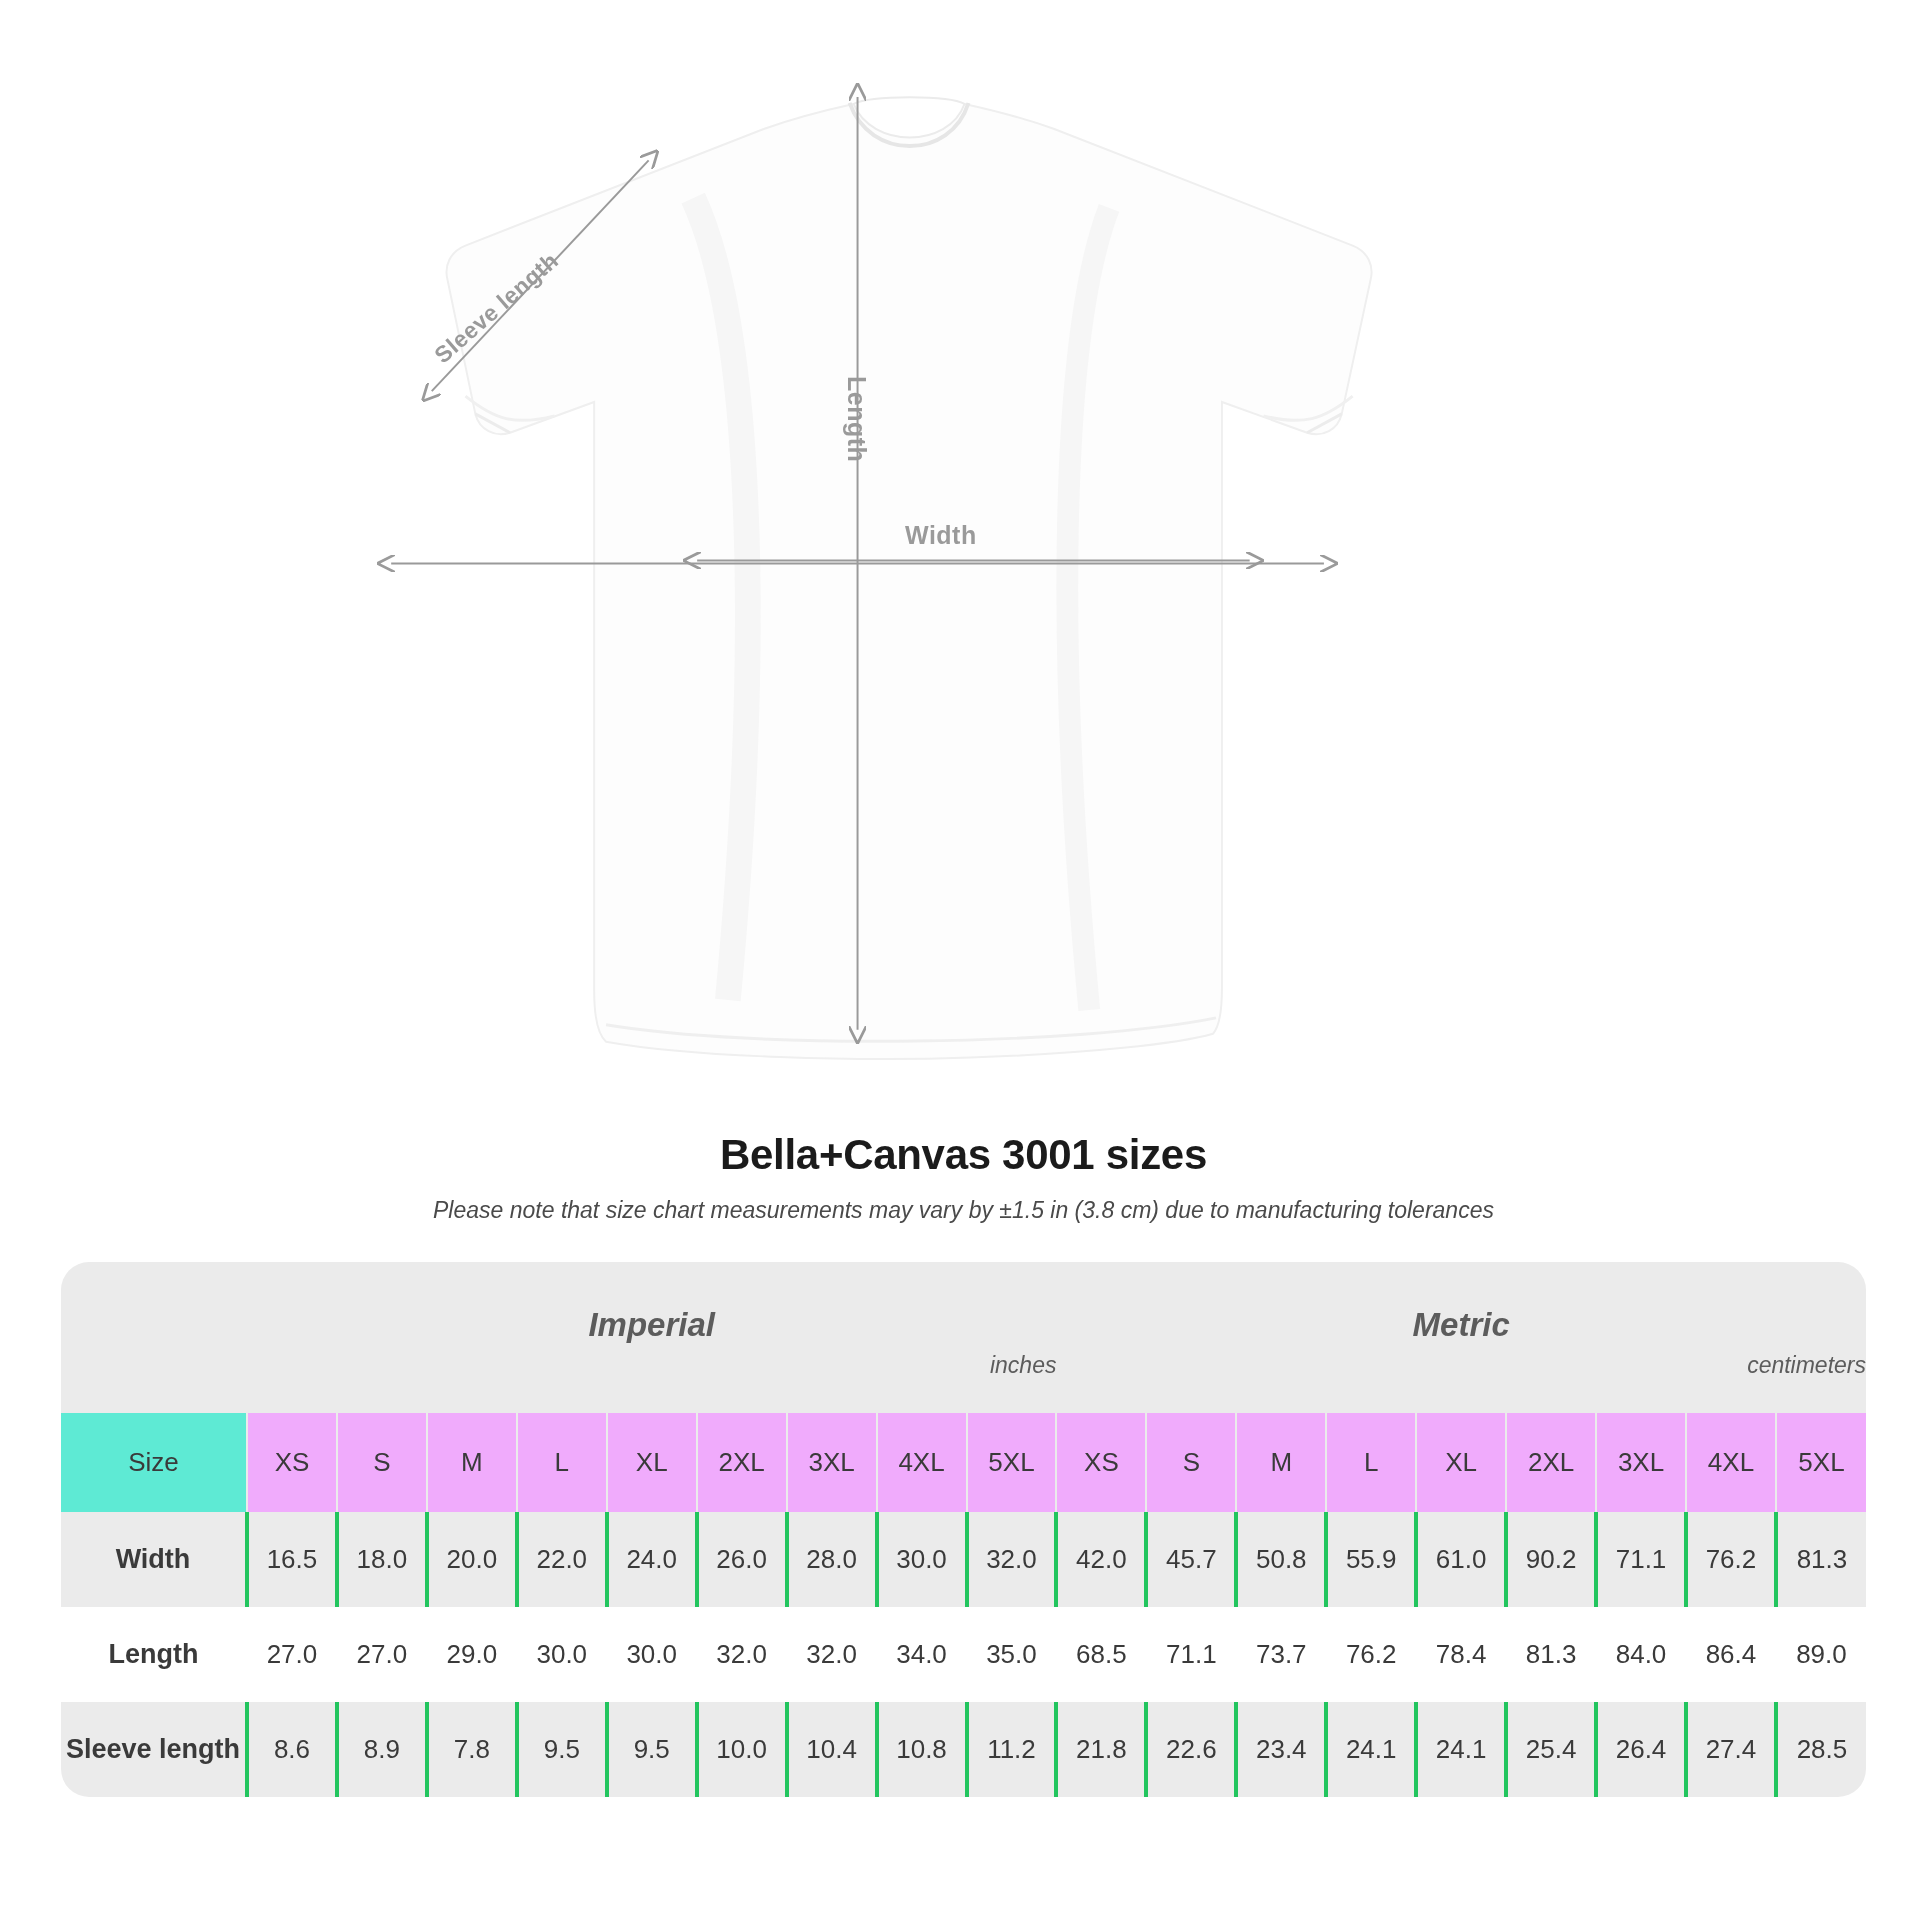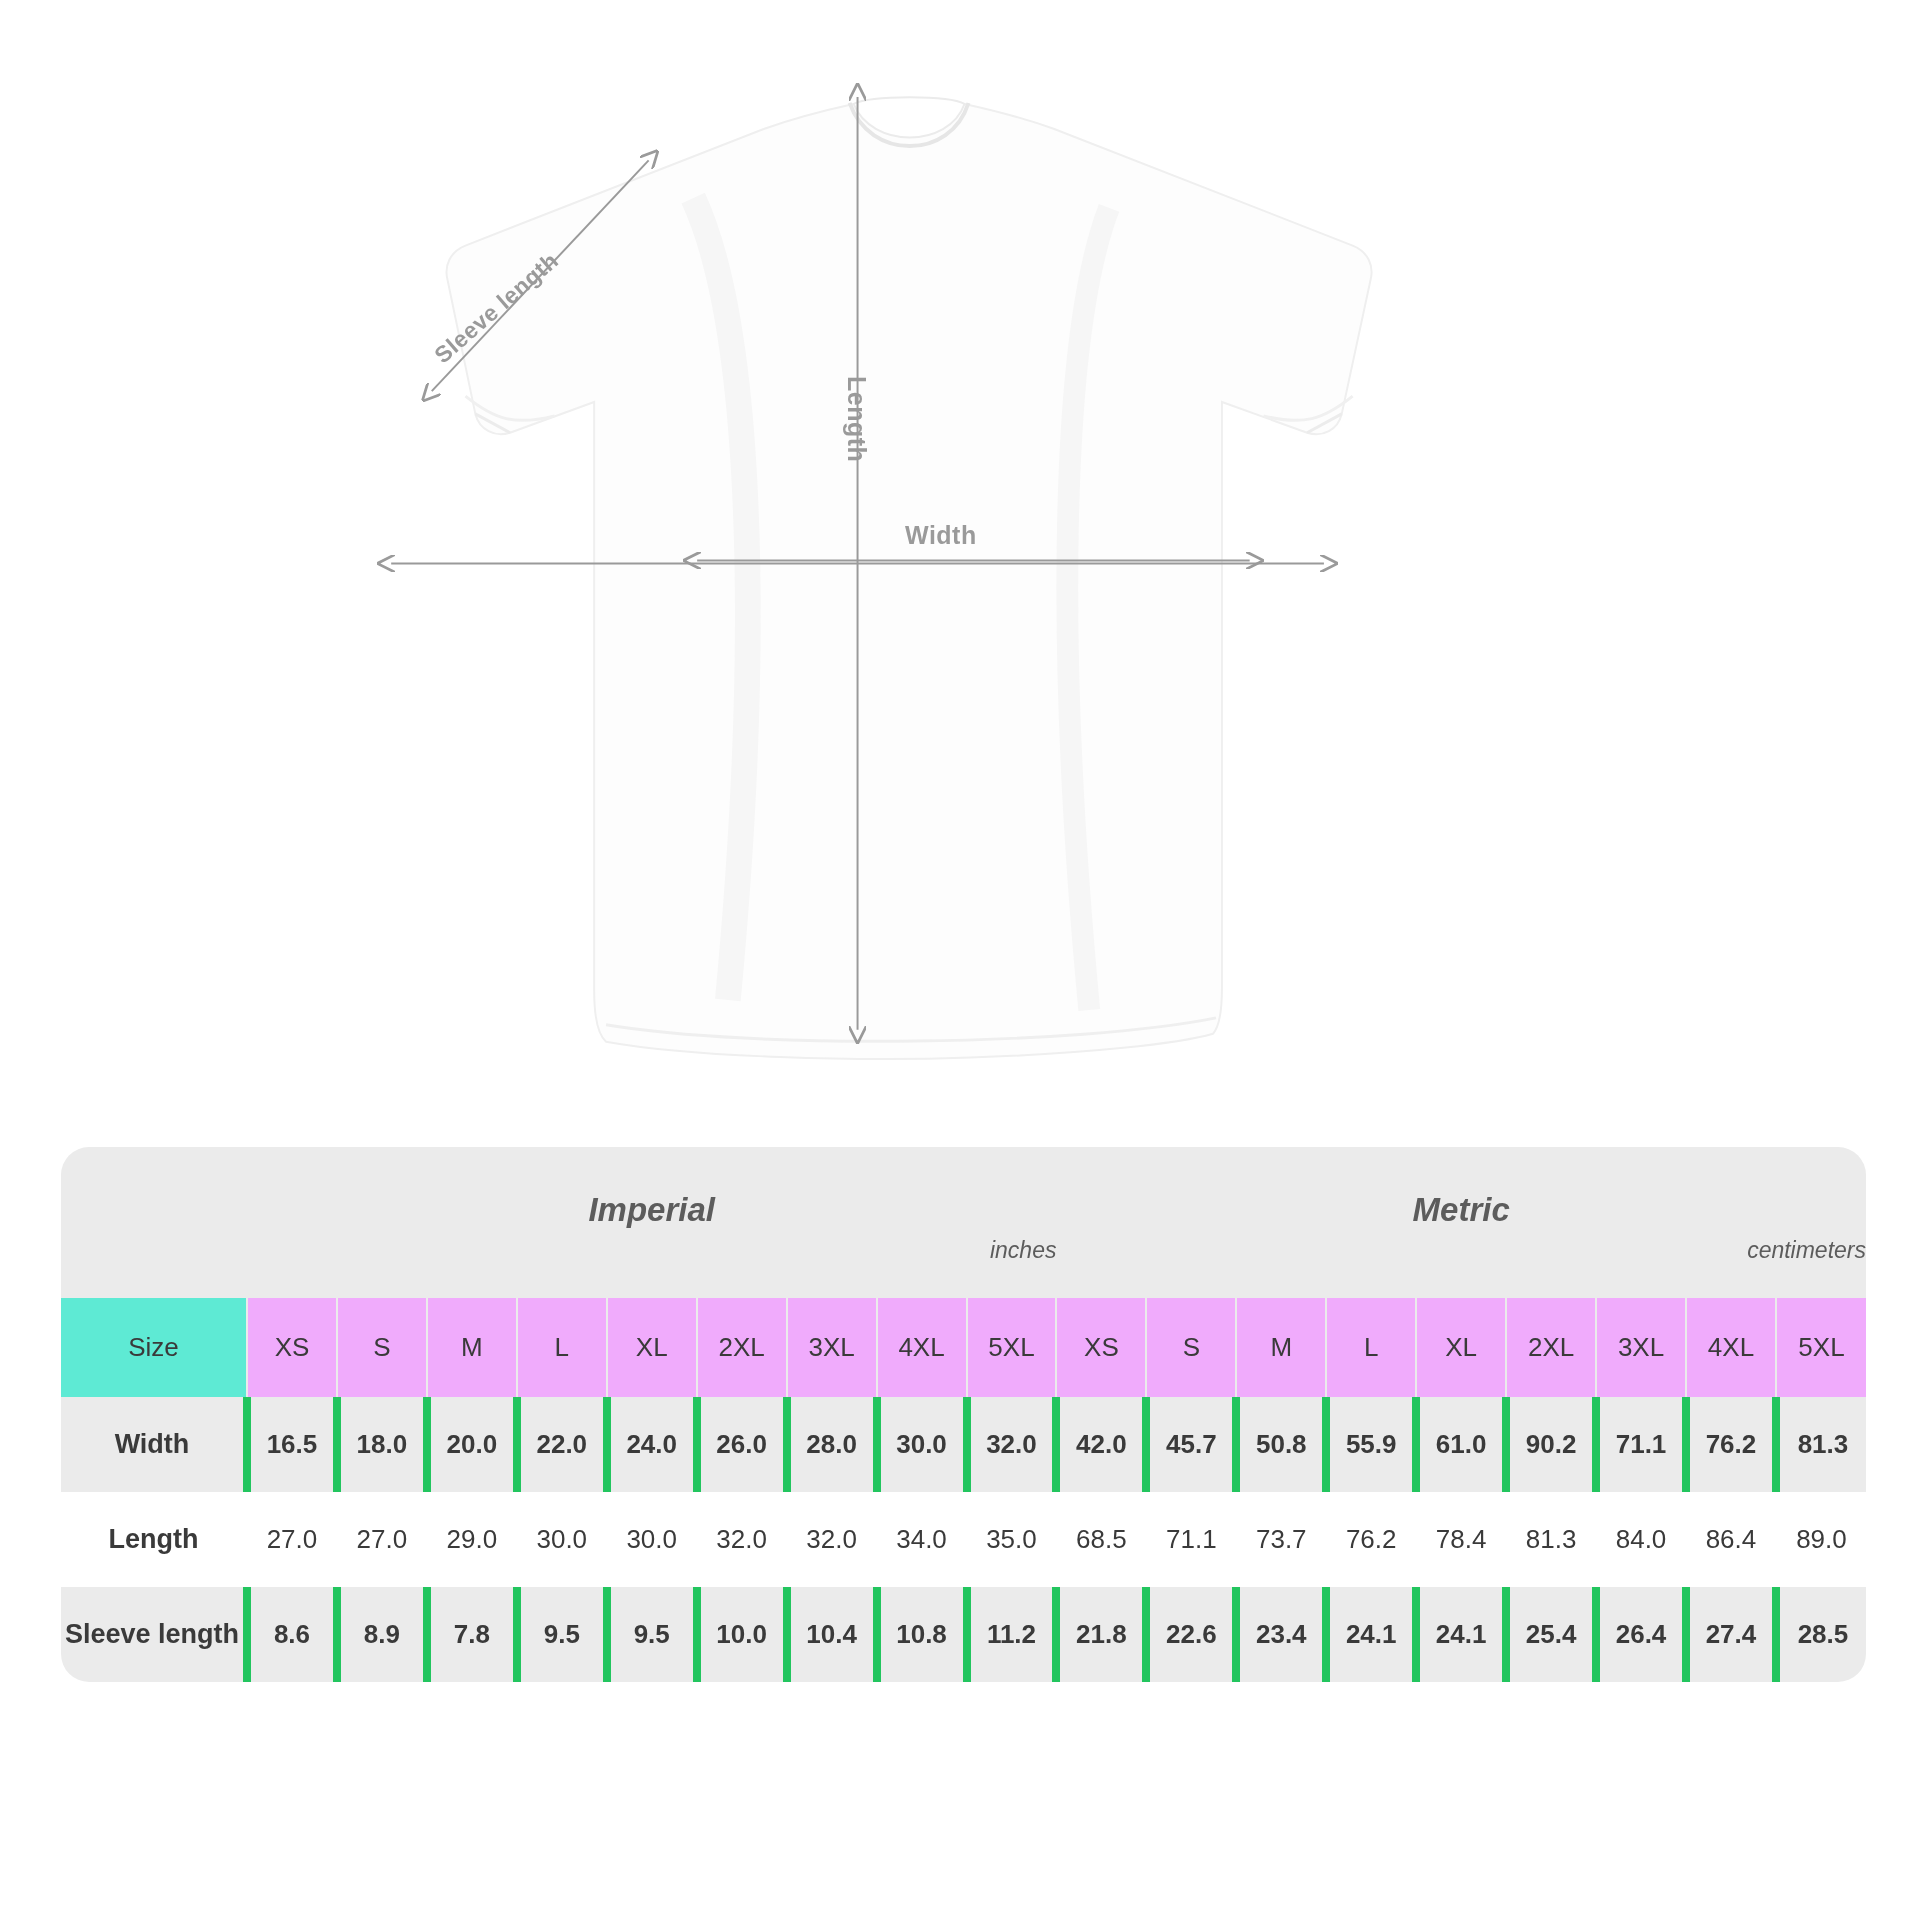--- a/index.html
+++ b/index.html
@@ -143,22 +143,21 @@
     color: #3a3a3a;
     font-size: 27px;
   }
   .data-row.alt td.rowlabel {
     background: #ebebeb;
   }
   .cell-sep {
     border-left: 2px solid #ffffff;
   }
   .data-row.alt .cell-sep {
-    border-left: 8px solid #22c55e;
-    font-weight: bold;
+    border-left: 4px solid #22c55e;
   }
   .head-row .cell-sep {
     border-left: 2px solid #ebebeb;
   }
   .rowlabel {
     width: 186px;
   }
 </style>
 </head>
 <body>
@@ -225,20 +224,24 @@
       <g>
         <line x1="436" y1="395" x2="655" y2="162" stroke="#9a9a9a" stroke-width="2" marker-start="url(#arrowStart)" marker-end="url(#arrowEnd)"></line>
       </g>
     </svg>
 
     <div class="dim-label label-width">Width</div>
     <div class="dim-label label-length">Length</div>
     <div class="dim-label label-sleeve">Sleeve length</div>
   </div>
 
+  <div class="title-block">
+    <div class="chart-title">Bella+Canvas 3001 sizes</div>
+    <div class="chart-note">Please note that size chart measurements may vary by ±1.5 in (3.8 cm) due to manufacturing tolerances</div>
+  </div>
 
   <div class="table-wrap">
     <table class="size-table">
       <colgroup>
         <col style="width:186px">
         <col span="18">
       </colgroup>
       <tbody>
         <tr class="unit-row">
           <td class="spacer"></td>

